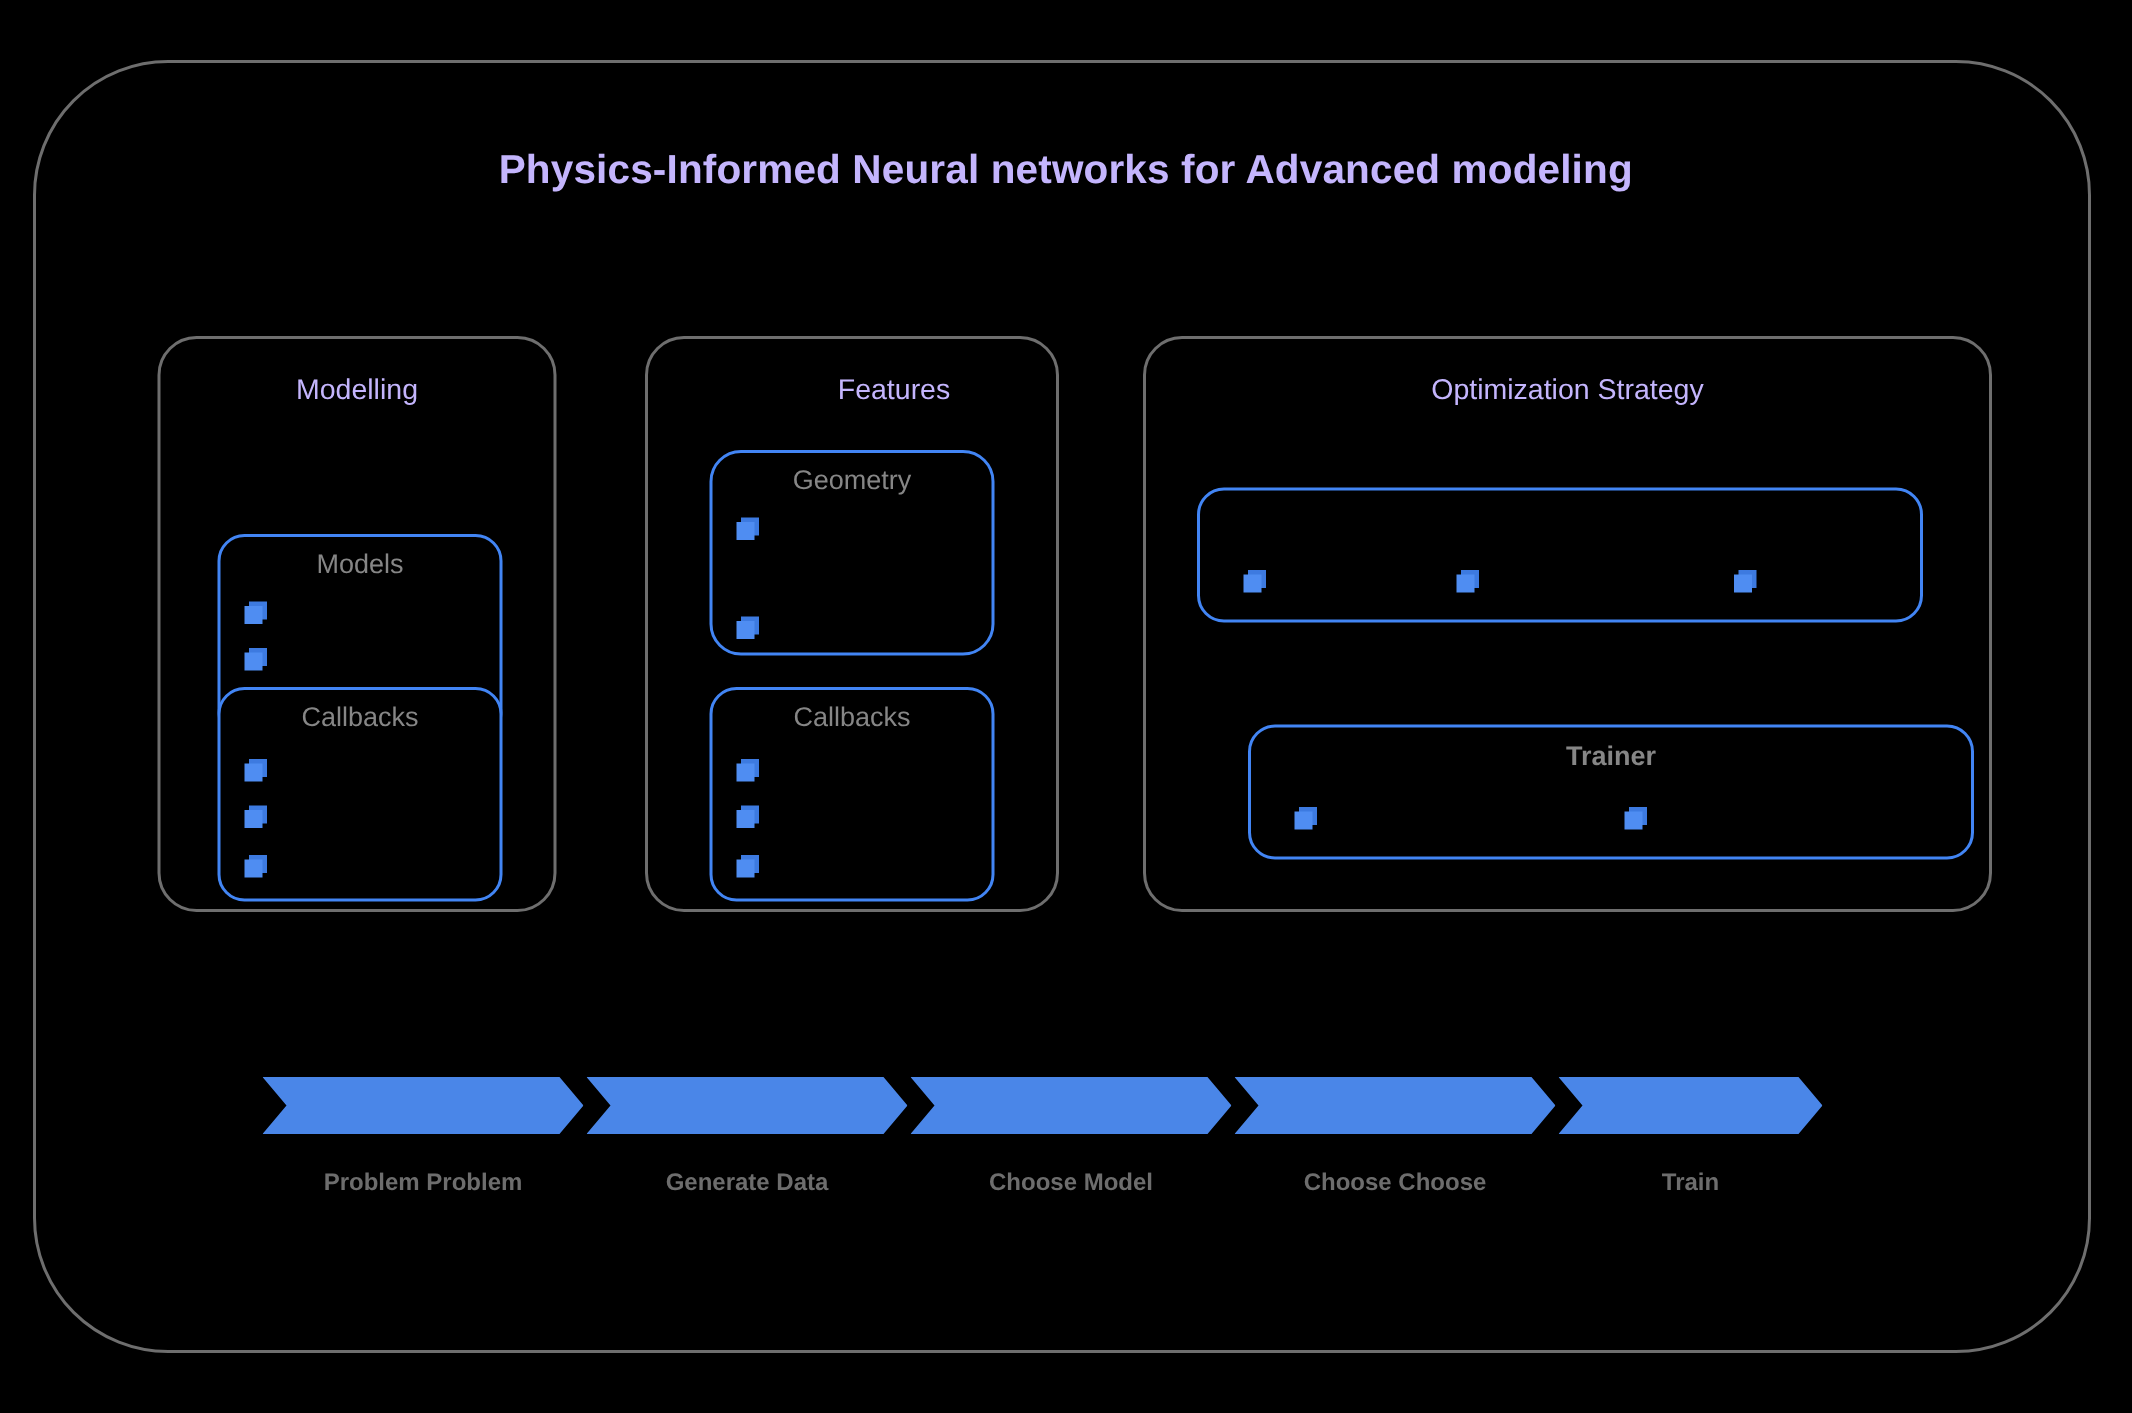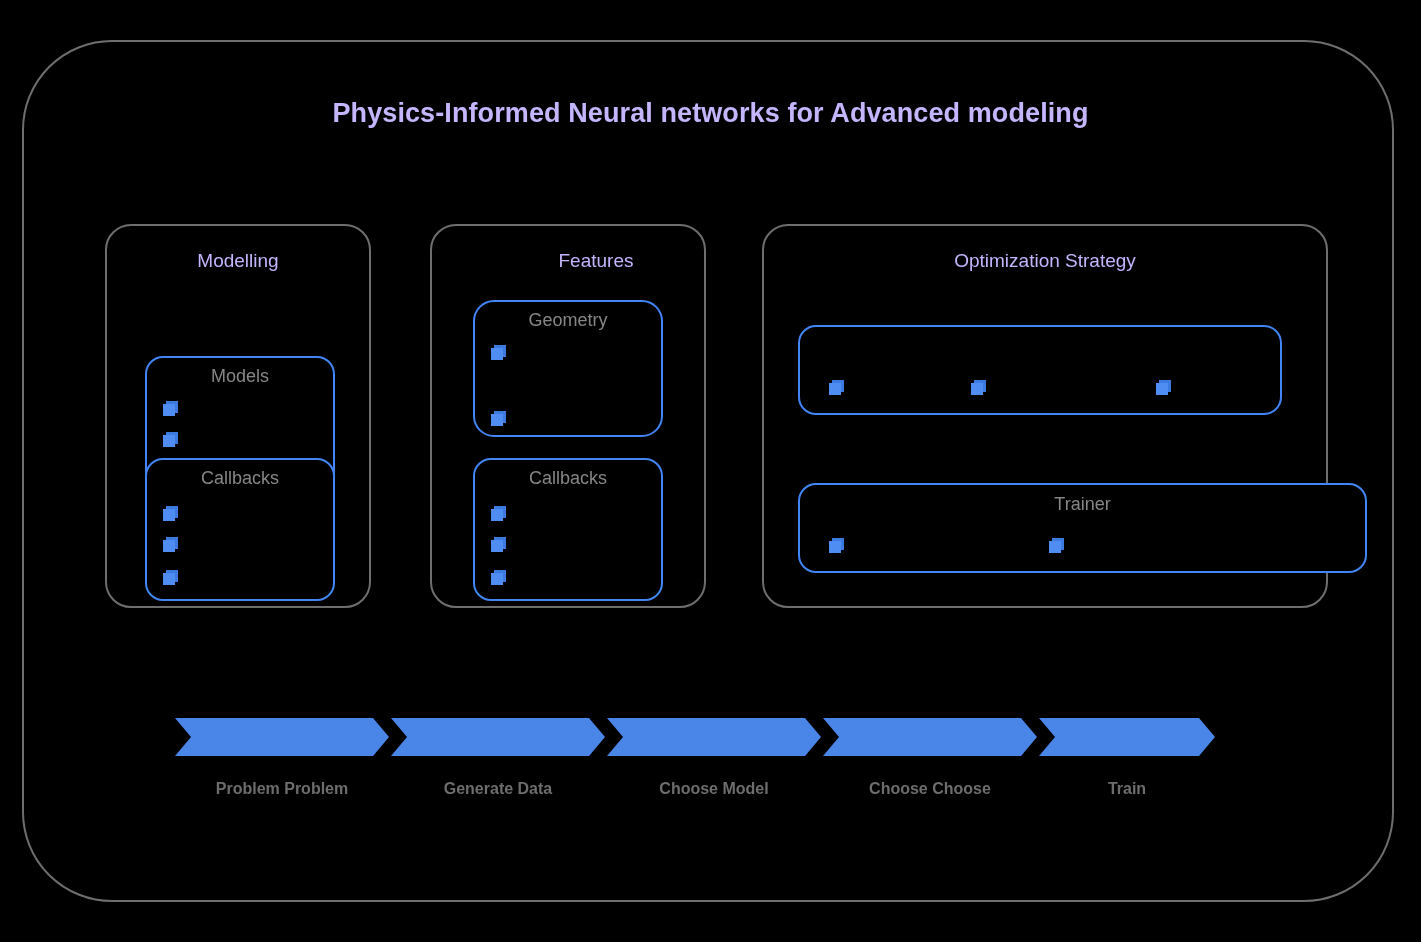--- a/index.html
+++ b/index.html
@@ -218,21 +218,21 @@
   <div class="cube" style="left:171px; top:53px;">
     <div class="cube-back"></div>
       <div class="cube-front"></div>
   </div>
   <div class="cube" style="left:356px; top:53px;">
     <div class="cube-back"></div>
       <div class="cube-front"></div>
   </div>
 </div>
 
-<div class="sub-card" style="left:798px; top:483px; width:569px; height:90px;">
+<div class="sub-card" style="left:832px; top:483px; width:484px; height:90px;font-weight:bold;">
   <div class="sub-card-title" style="top:9px;">Trainer</div>
   <div class="cube" style="left:29px; top:53px;">
     <div class="cube-back"></div>
       <div class="cube-front"></div>
   </div>
   <div class="cube" style="left:249px; top:53px;">
     <div class="cube-back"></div>
       <div class="cube-front"></div>
   </div>
 </div>

